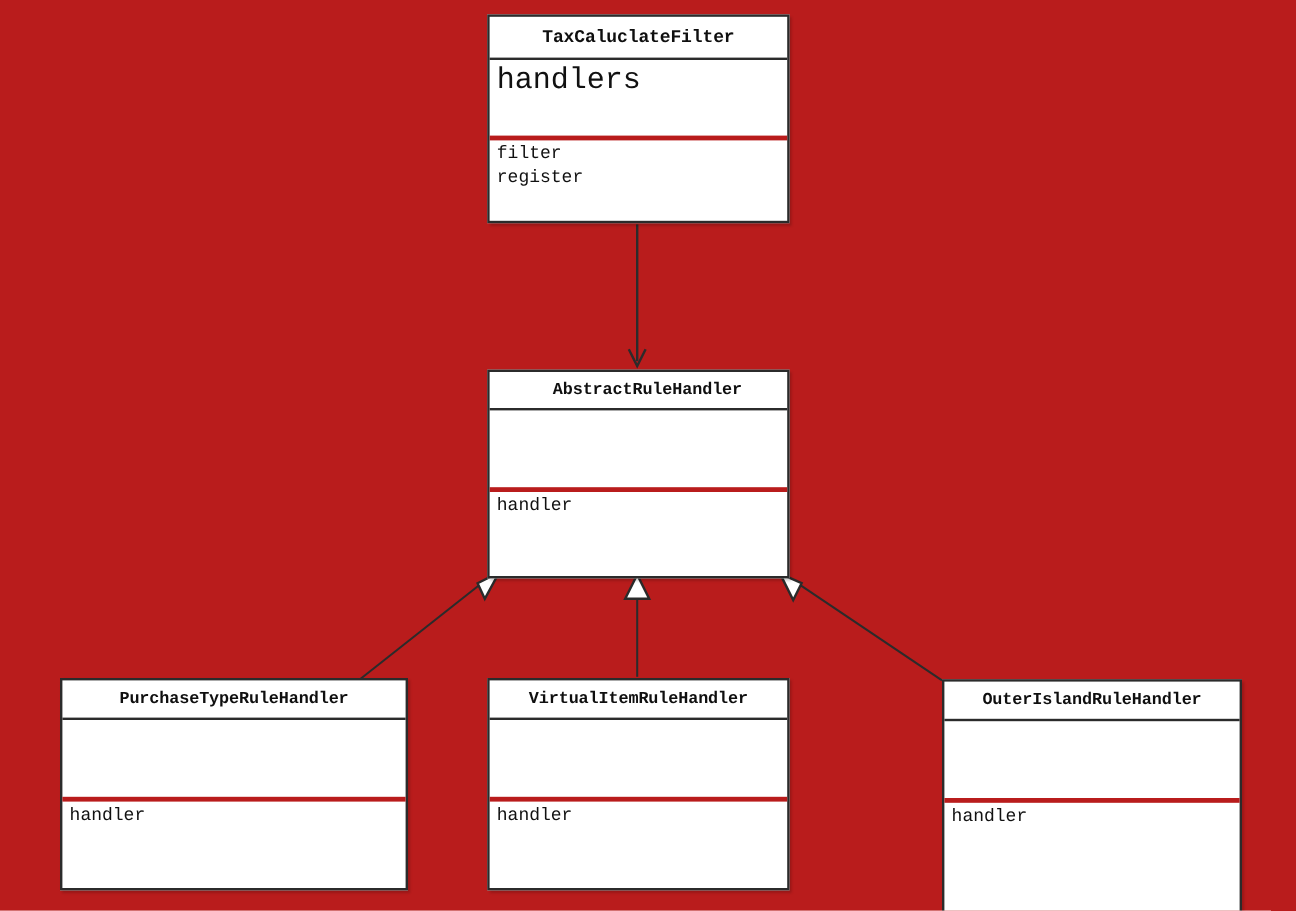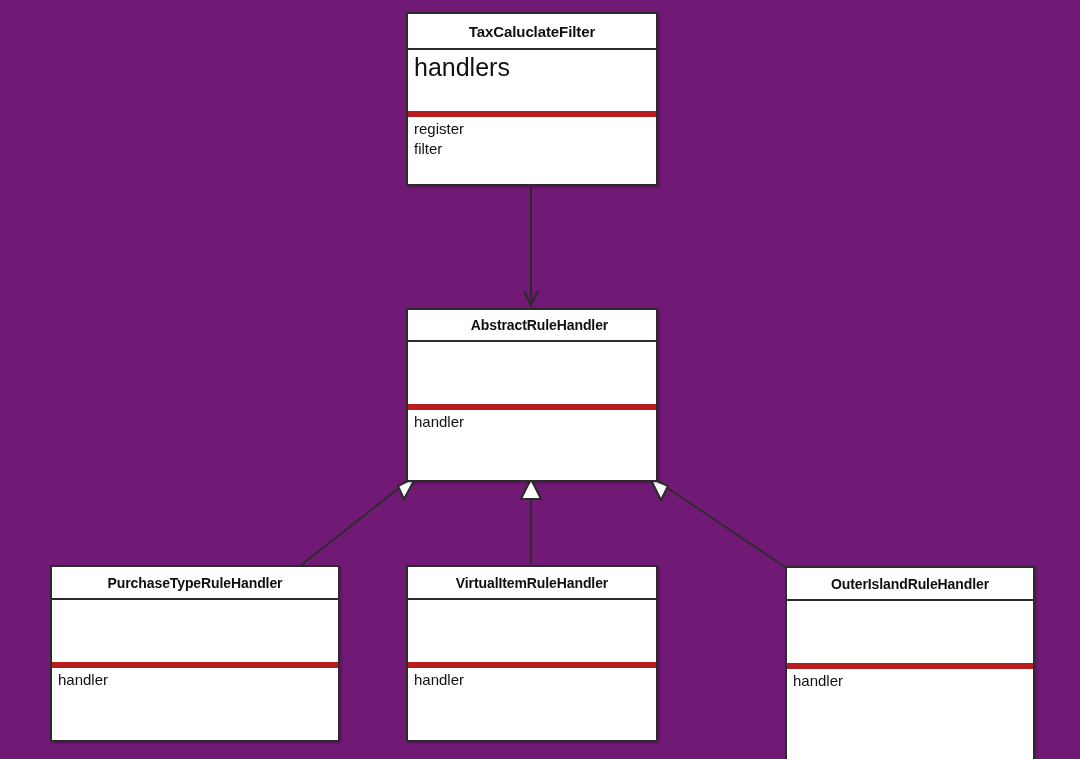--- a/index.html
+++ b/index.html
@@ -8,22 +8,23 @@
     background: #ffffff;
   }
   body {
     font-family: "Liberation Sans", sans-serif;
     -webkit-font-smoothing: antialiased;
   }
   #diagram-canvas {
     position: relative;
     width: 1080px;
     height: 759px;
-    background: #701a75;
+    background: #b91c1c;
     overflow: hidden;
+    font-family: Liberation Mono, monospace;
   }
   #edge-layer {
     position: absolute;
     left: 0;
     top: 0;
     width: 1080px;
     height: 759px;
     pointer-events: none;
   }
 
@@ -43,21 +44,21 @@
     font-weight: bold;
     color: #0f0f0f;
     letter-spacing: -0.1px;
     border-bottom: 2px solid #2b2b2b;
     display: flex;
     align-items: center;
     justify-content: center;
   }
   .uml-attrs {
     box-sizing: border-box;
-    border-bottom: 6px solid #b91c1c;
+    border-bottom: 4px solid #b91c1c;
     padding: 2px 6px 0 6px;
     overflow: hidden;
   }
   .uml-ops {
     box-sizing: border-box;
     padding: 2px 6px 0 6px;
     flex: 1 1 auto;
     overflow: hidden;
   }
   .member {
@@ -136,22 +137,22 @@
       <polygon points="650,478 668,486 661,500" fill="#ffffff" stroke="#2b2b2b" stroke-width="2" stroke-linejoin="miter"></polygon>
     </g>
   </svg>
 
   <div class="uml-class box-filter">
     <div class="uml-title">TaxCaluclateFilter</div>
     <div class="uml-attrs">
       <div class="member member-lg">handlers</div>
     </div>
     <div class="uml-ops">
+      <div class="member member-sm">filter</div>
       <div class="member member-sm">register</div>
-      <div class="member member-sm">filter</div>
     </div>
   </div>
 
   <div class="uml-class box-abstract">
     <div class="uml-title">AbstractRuleHandler</div>
     <div class="uml-attrs"></div>
     <div class="uml-ops">
       <div class="member">handler</div>
     </div>
   </div>

